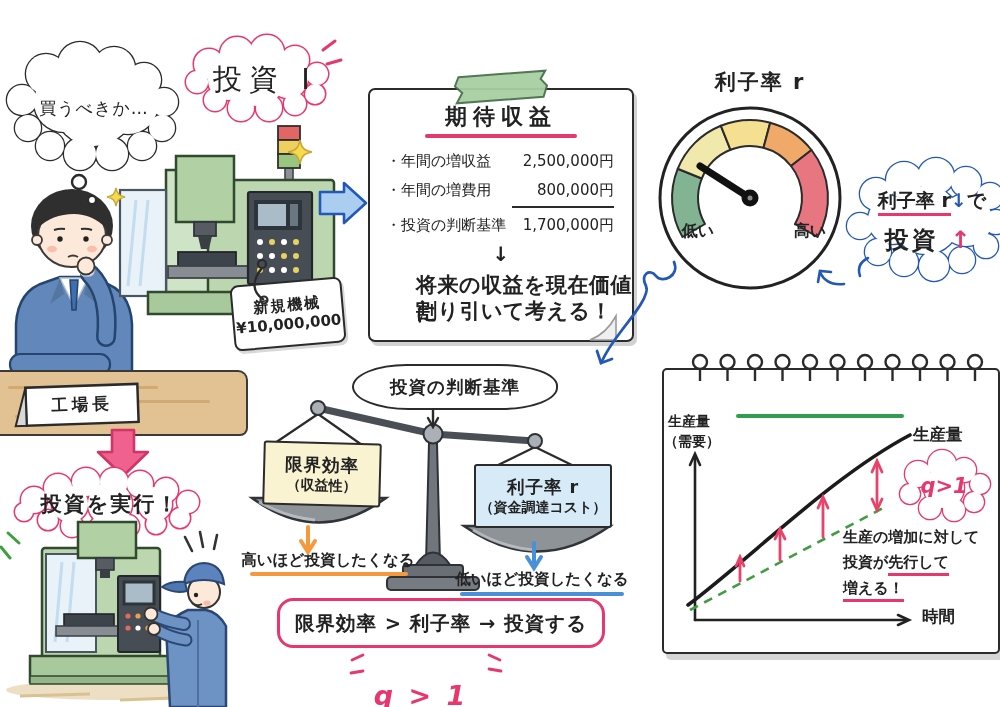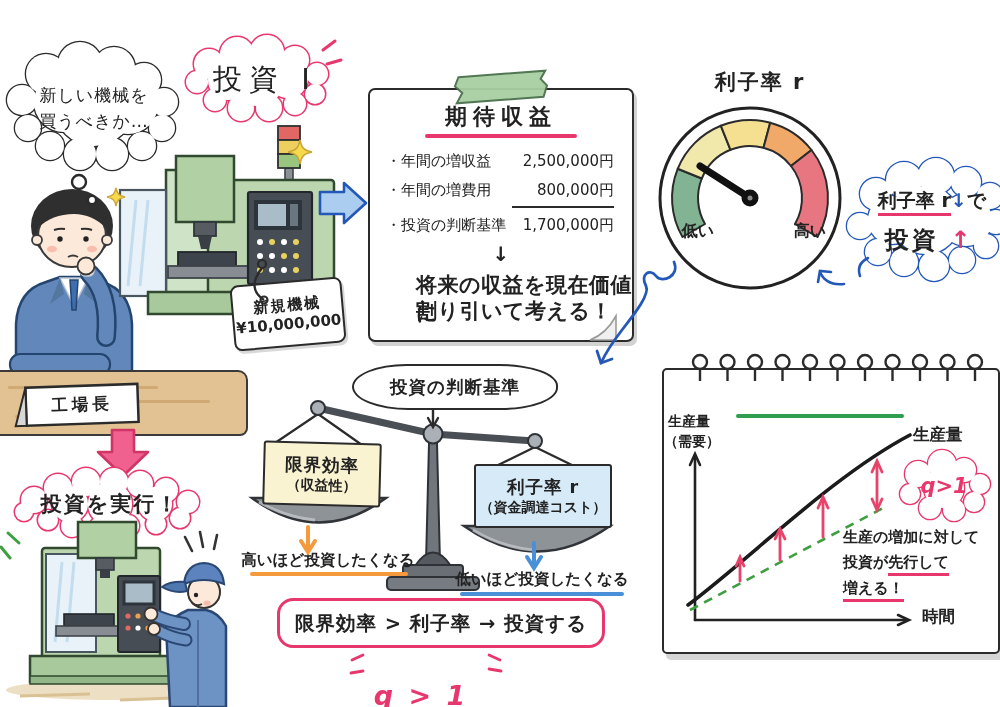--- a/index.html
+++ b/index.html
@@ -96,21 +96,20 @@
             <circle cx="16" cy="60" r="15"></circle>
         <circle cx="88" cy="66" r="40"></circle>
             <circle cx="58" cy="62" r="30"></circle>
             <circle cx="122" cy="64" r="30"></circle>
       </g>
         </defs>
       <use href="#c1" fill="#fff" stroke="#2b2b2b" stroke-width="2.6"></use>
       <use href="#c1" fill="#fff" stroke="none"></use>
     </svg>
     <div class="abs col thought-text" style="left:10px;top:22px;width:156px;height:92px;">
-      <div>新しい機械を</div>
       <div>買うべきか…</div>
     </div>
   </div>
 
   <div class="abs" style="left:183px;top:36px;width:150px;height:84px;">
     <svg width="150" height="84" viewBox="0 0 150 84">
       <defs>
           <g id="c2">
         <circle cx="26" cy="28" r="15"></circle>
             <circle cx="54" cy="18" r="17"></circle>

